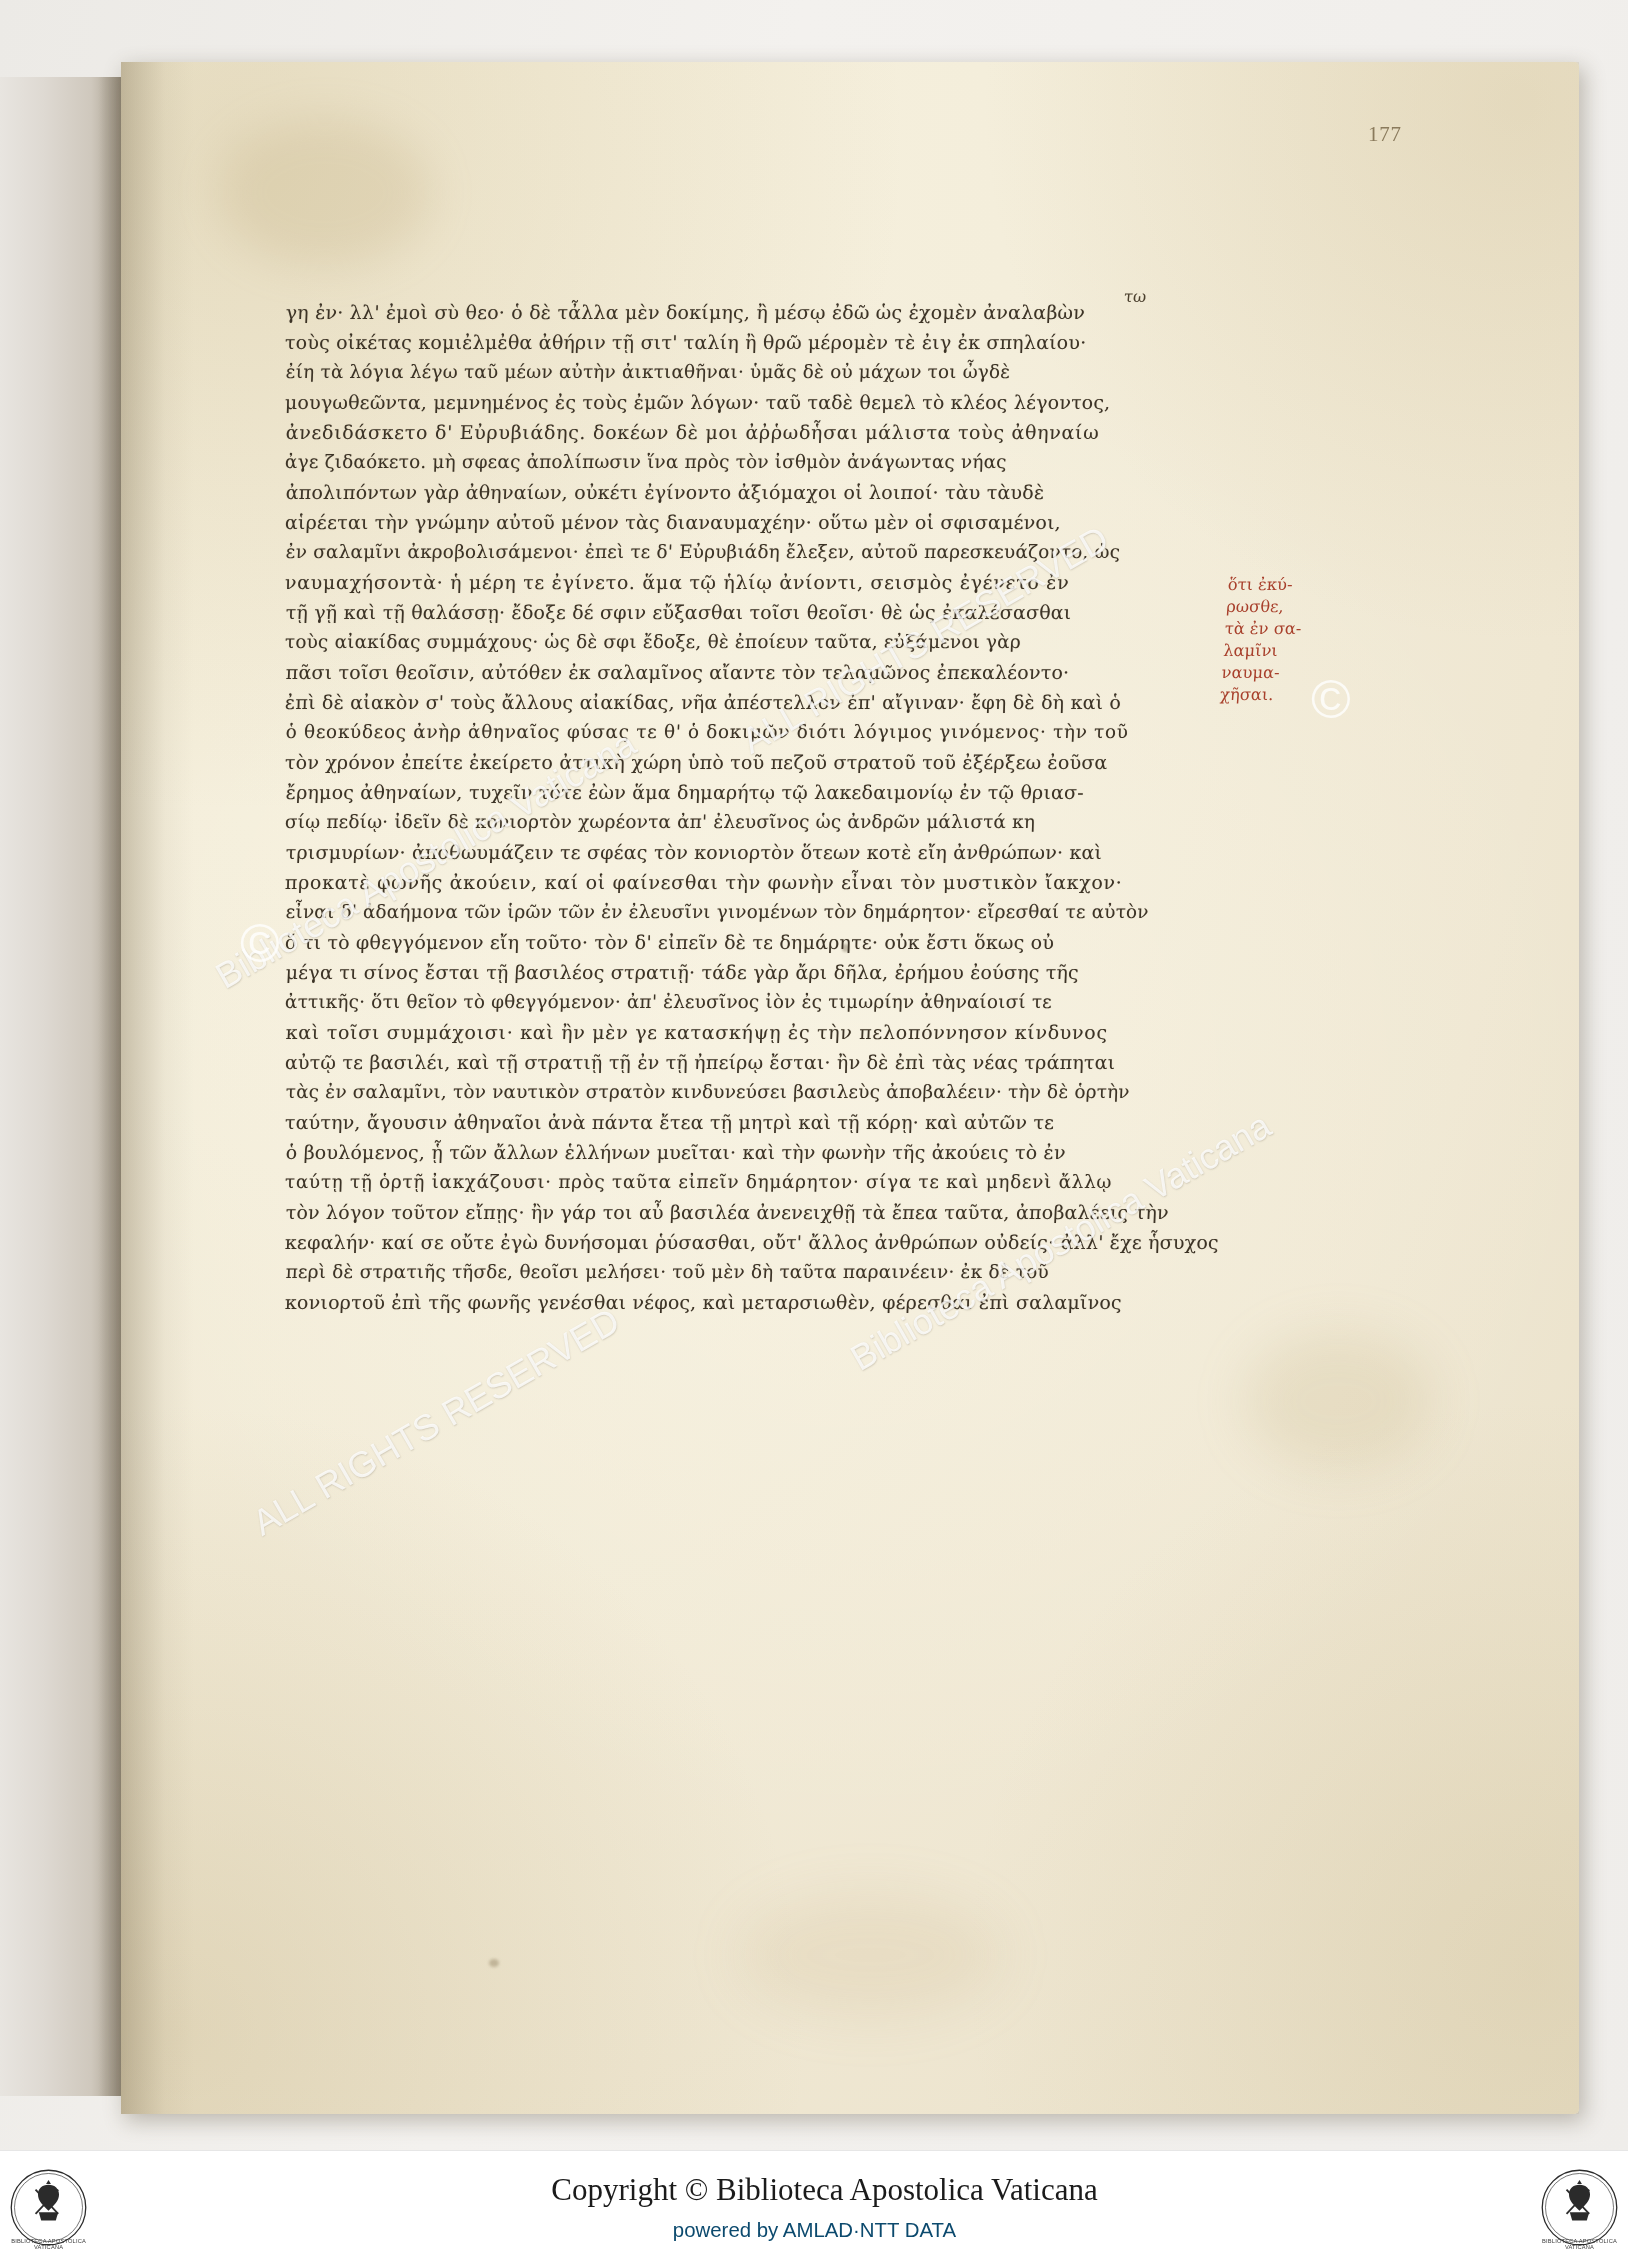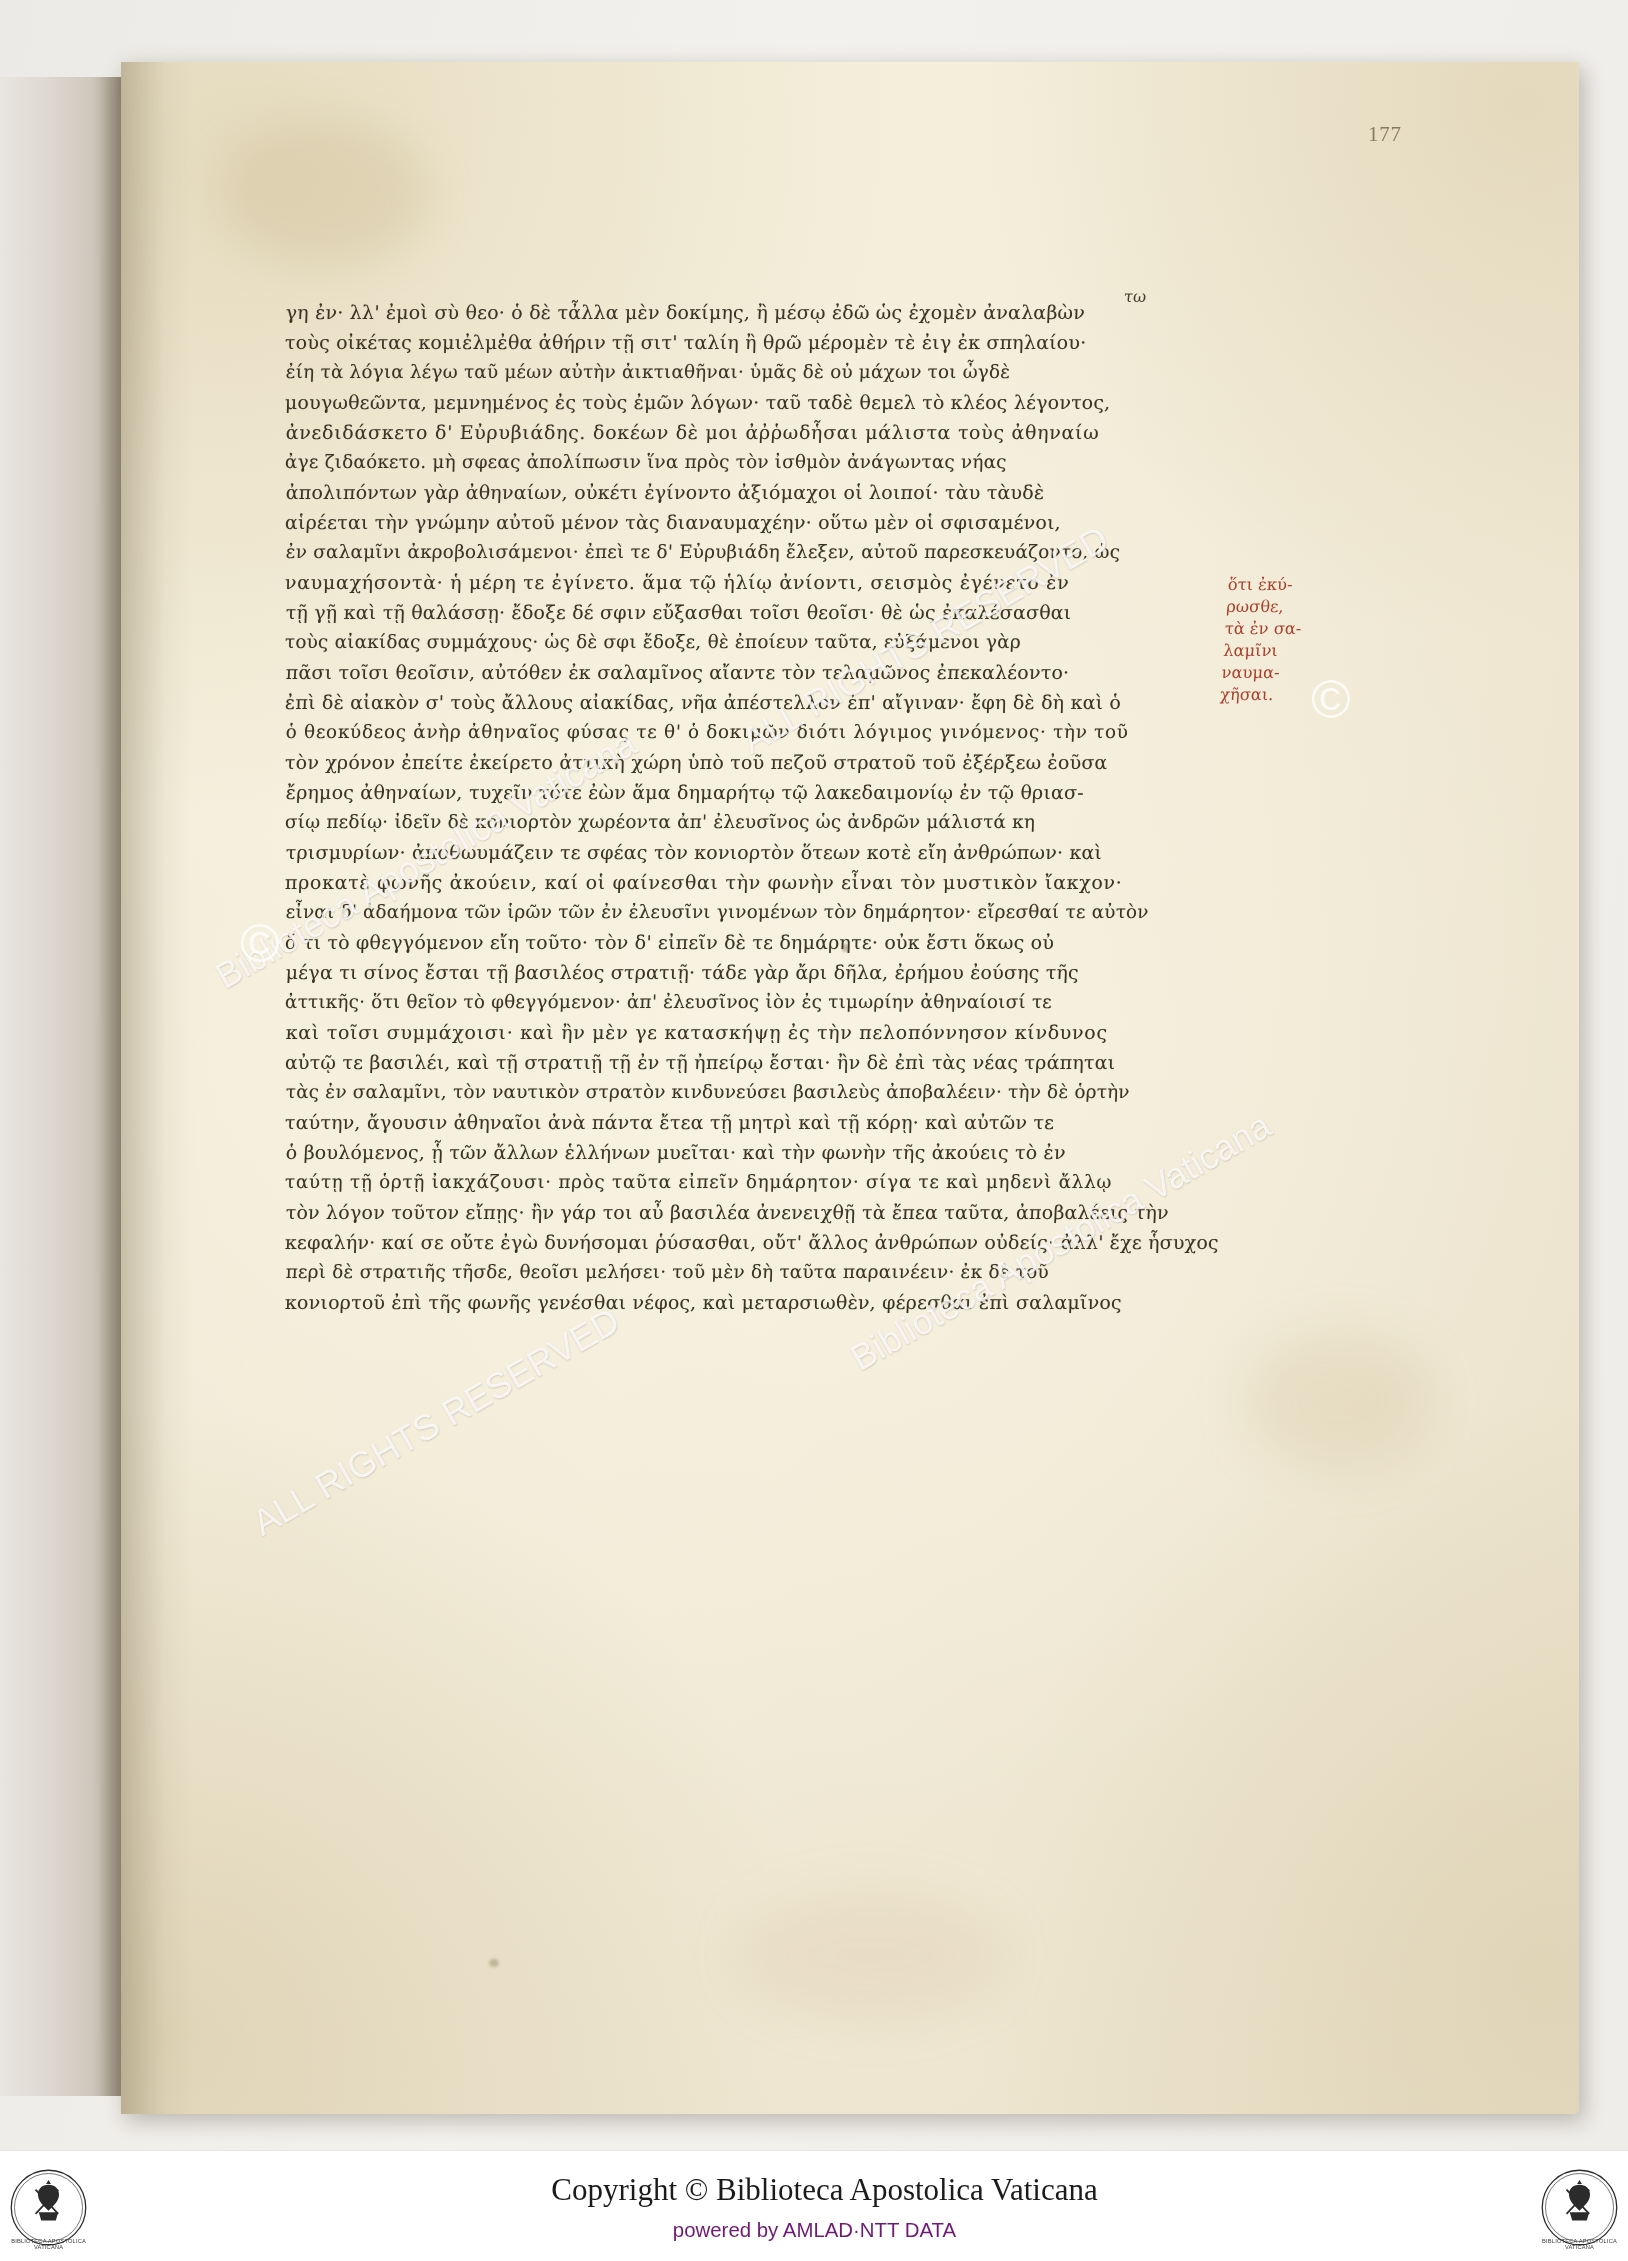--- a/index.html
+++ b/index.html
@@ -219,21 +219,21 @@
     color: #1b1b1b;
     padding-left: 10px;
   }
   #footer-sub {
     position: absolute;
     left: 0; top: 68px;
     width: 1629px;
     text-align: center;
     font-family: "Liberation Sans", sans-serif;
     font-size: 20.4px;
-    color: #701a75;
+    color: #0c4a6e;
   }
   .crest {
     position: absolute;
     top: 16.3px;
     width: 81px;
     height: 81px;
   }
   #crest-left { left: 8.1px; }
   #crest-right { left: 1539px; }
   .crest-label {

